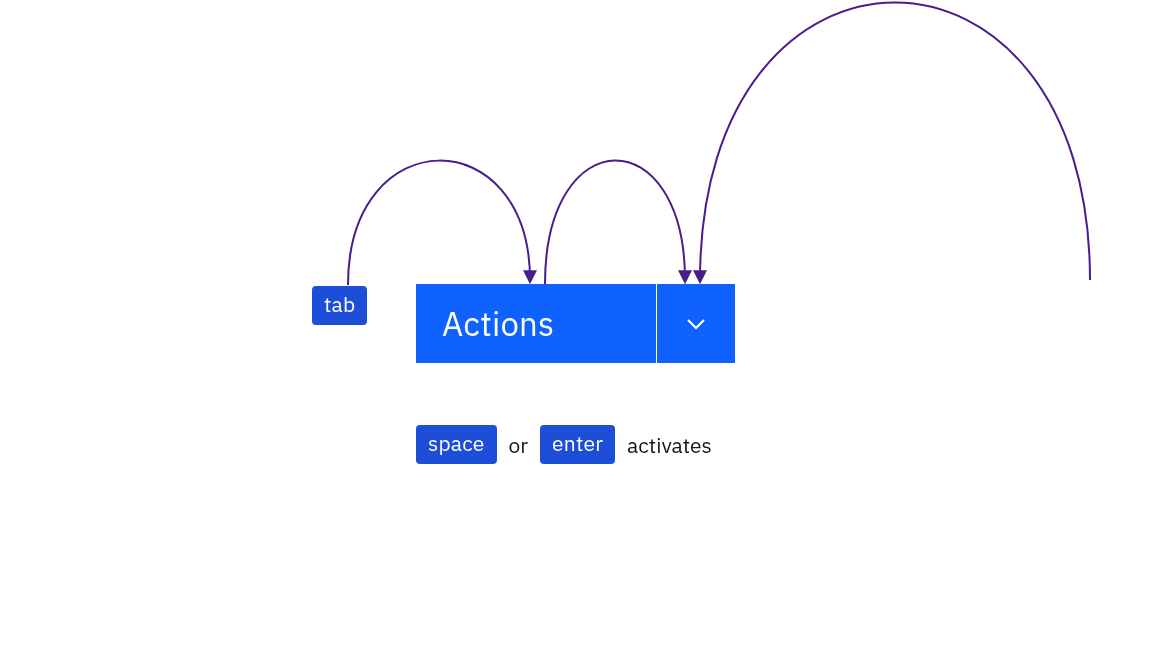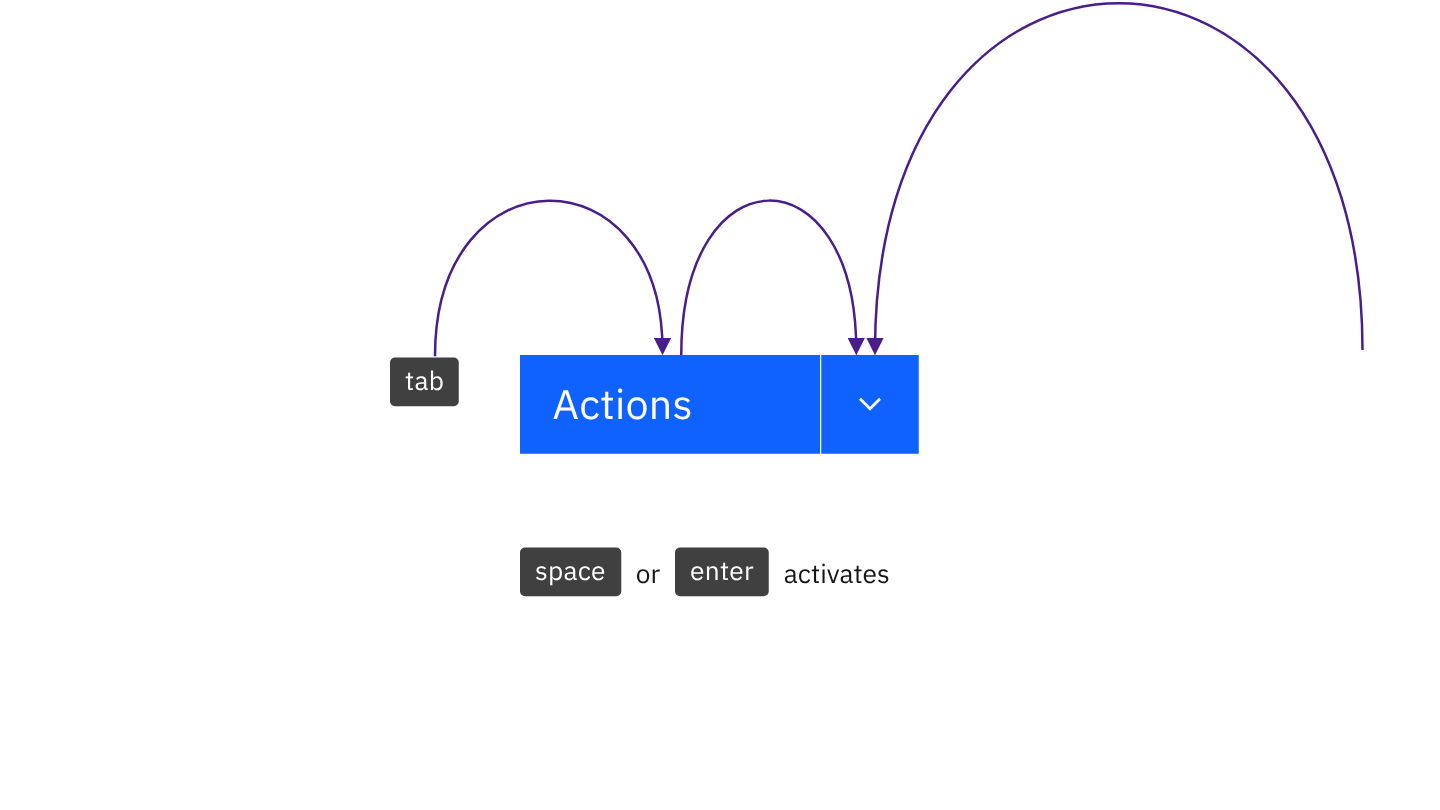--- a/index.html
+++ b/index.html
@@ -13,21 +13,21 @@
   }
   .stage {
     position: relative;
     width: 1152px;
     height: 648px;
   }
 
   
   .key-badge {
     position: absolute;
-    background: #404040;
+    background: #1d4ed8;
     color: #ffffff;
     border-radius: 4px;
     font-size: 21px;
     line-height: 1;
     padding: 8px 12px 10px 12px;
     font-weight: 400;
     letter-spacing: 0.2px;
     text-align: right;
   }
   .key-tab  { left: 312px; top: 286px; }
@@ -68,21 +68,21 @@
   }
   .split-chevron svg {
     width: 20px;
     height: 12px;
   }
 
   
   .instruction {
     position: absolute;
     left: 416px;
-    top: 438px;
+    top: 425px;
     display: flex;
     align-items: center;
     gap: 12px;
     font-size: 21px;
     color: #161616;
   }
   .instruction .key-badge {
     position: static;
   }
 

